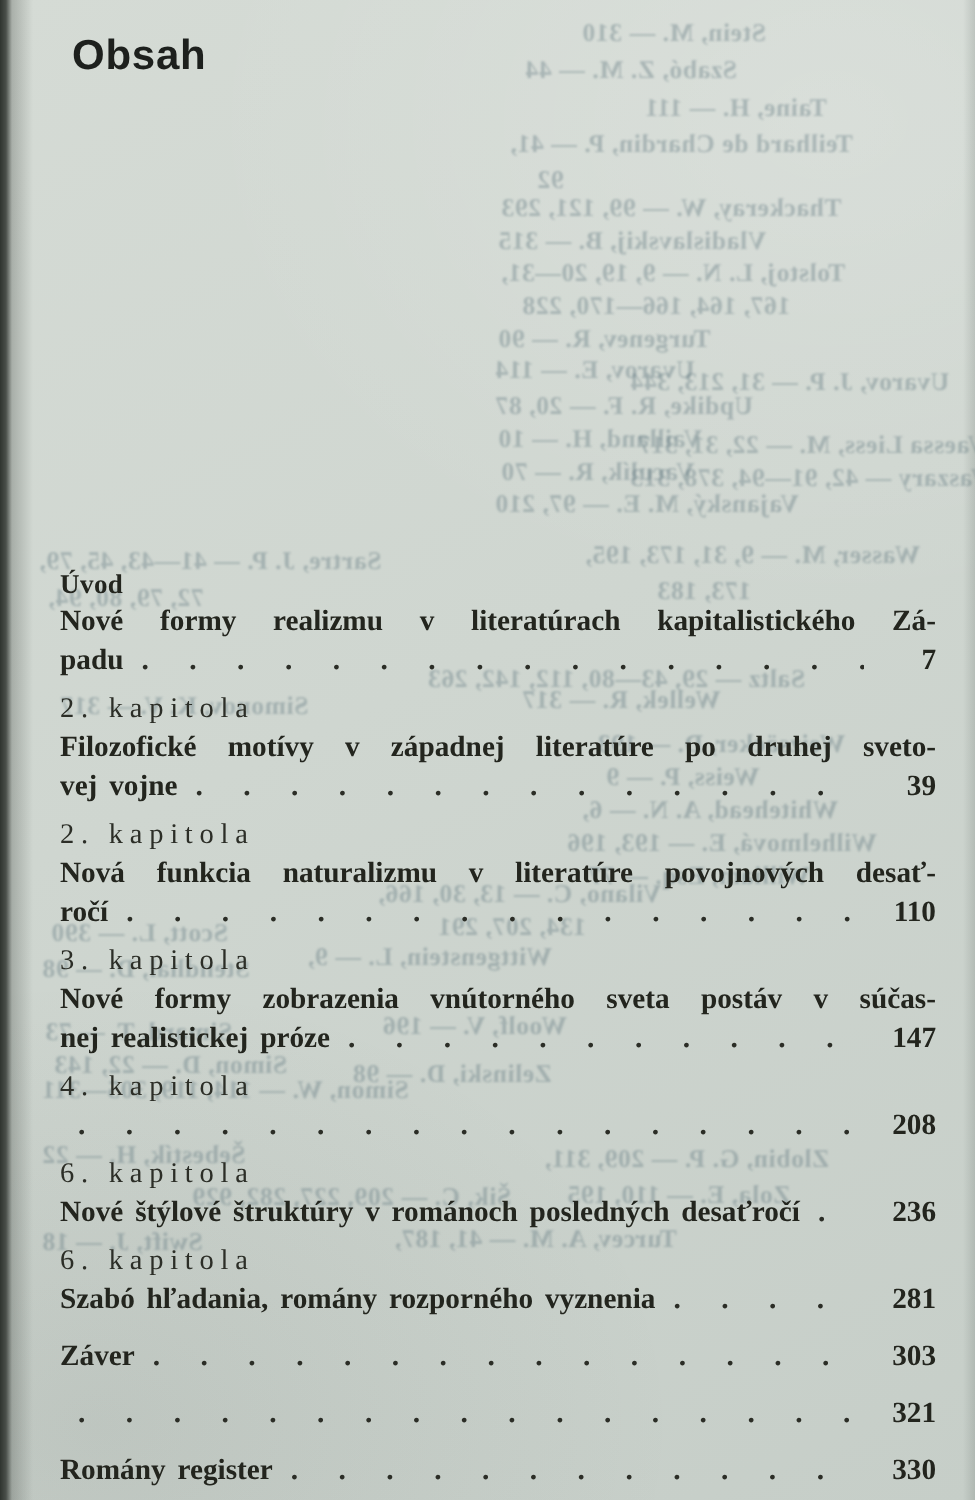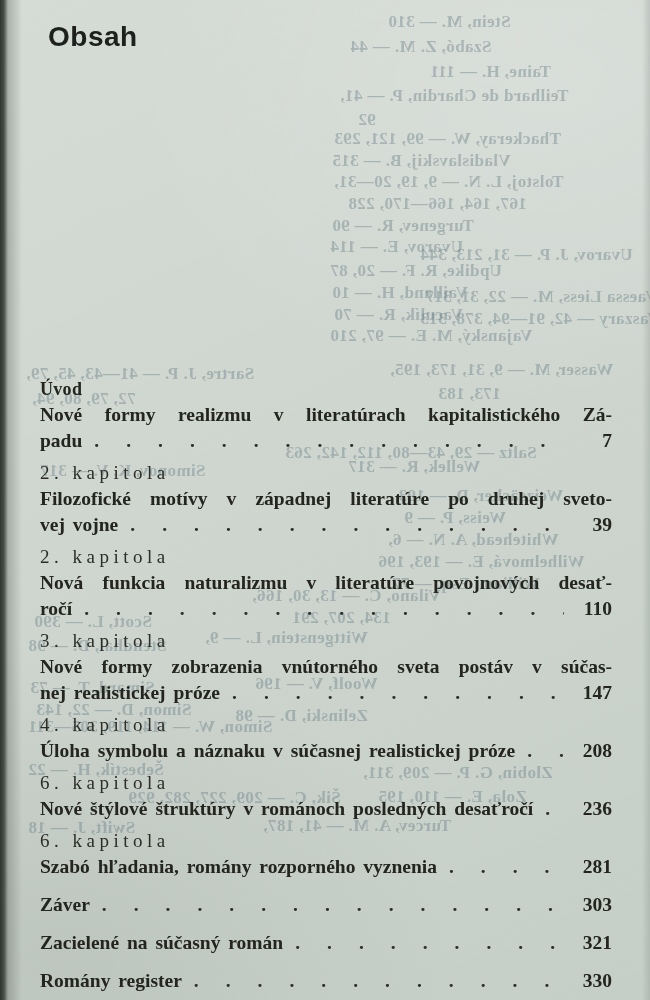--- a/index.html
+++ b/index.html
@@ -22,21 +22,21 @@
     letter-spacing:.4px;
     transform:scaleX(-1);
   }
   
   .edge{position:absolute;top:0;bottom:0;z-index:3;pointer-events:none;}
   .edge-left{left:0;width:22px;
     background:linear-gradient(90deg,#2f342f 0,#4a4f4a 4px,rgba(90,96,90,.35) 8px,rgba(90,96,90,0) 100%);}
   .edge-right{right:0;width:8px;
     background:linear-gradient(270deg,rgba(60,70,65,.16),rgba(60,70,65,0));}
   
-  .content{position:relative;z-index:2;padding:20px 38px 0 40px;}
+  .content{position:relative;z-index:2;padding:20px 26px 0 40px;}
   .title{
     font:700 28px "Liberation Sans",sans-serif;
     color:#1d201d;margin:0 0 0 8px;letter-spacing:.5px;line-height:34px;
   }
   .toc{margin-top:322px;}
   .entry{margin-bottom:6px;}
   .entry.standalone{margin-top:12px;}
   .heading{
     font:400 19px "Liberation Serif",serif;
     color:#2c2e27;line-height:26px;
@@ -146,21 +146,20 @@
           <div class="tline just">Nové formy zobrazenia vnútorného sveta postáv v súčas-</div>
           <div class="tline lastline">
             <span class="ttext">nej realistickej próze</span>
             <span class="leader">........................................</span>
             <span class="pagenum">147</span>
           </div>
         </div>
         <div class="entry">
           <div class="heading spaced">4. kapitola</div>
           <div class="tline lastline">
-            <span class="ttext">Úloha symbolu a náznaku v súčasnej realistickej próze</span>
             <span class="leader">........................................</span>
             <span class="pagenum">208</span>
           </div>
         </div>
         <div class="entry">
           <div class="heading spaced">6. kapitola</div>
           <div class="tline lastline">
             <span class="ttext">Nové štýlové štruktúry v románoch posledných desaťročí</span>
             <span class="leader">........................................</span>
             <span class="pagenum">236</span>
@@ -176,21 +175,20 @@
         </div>
         <div class="entry standalone">
           <div class="tline lastline">
             <span class="ttext">Záver</span>
             <span class="leader">........................................</span>
             <span class="pagenum">303</span>
           </div>
         </div>
         <div class="entry standalone">
           <div class="tline lastline">
-            <span class="ttext">Zacielené na súčasný román</span>
             <span class="leader">........................................</span>
             <span class="pagenum">321</span>
           </div>
         </div>
         <div class="entry standalone">
           <div class="tline lastline">
             <span class="ttext">Romány register</span>
             <span class="leader">........................................</span>
             <span class="pagenum">330</span>
           </div>

